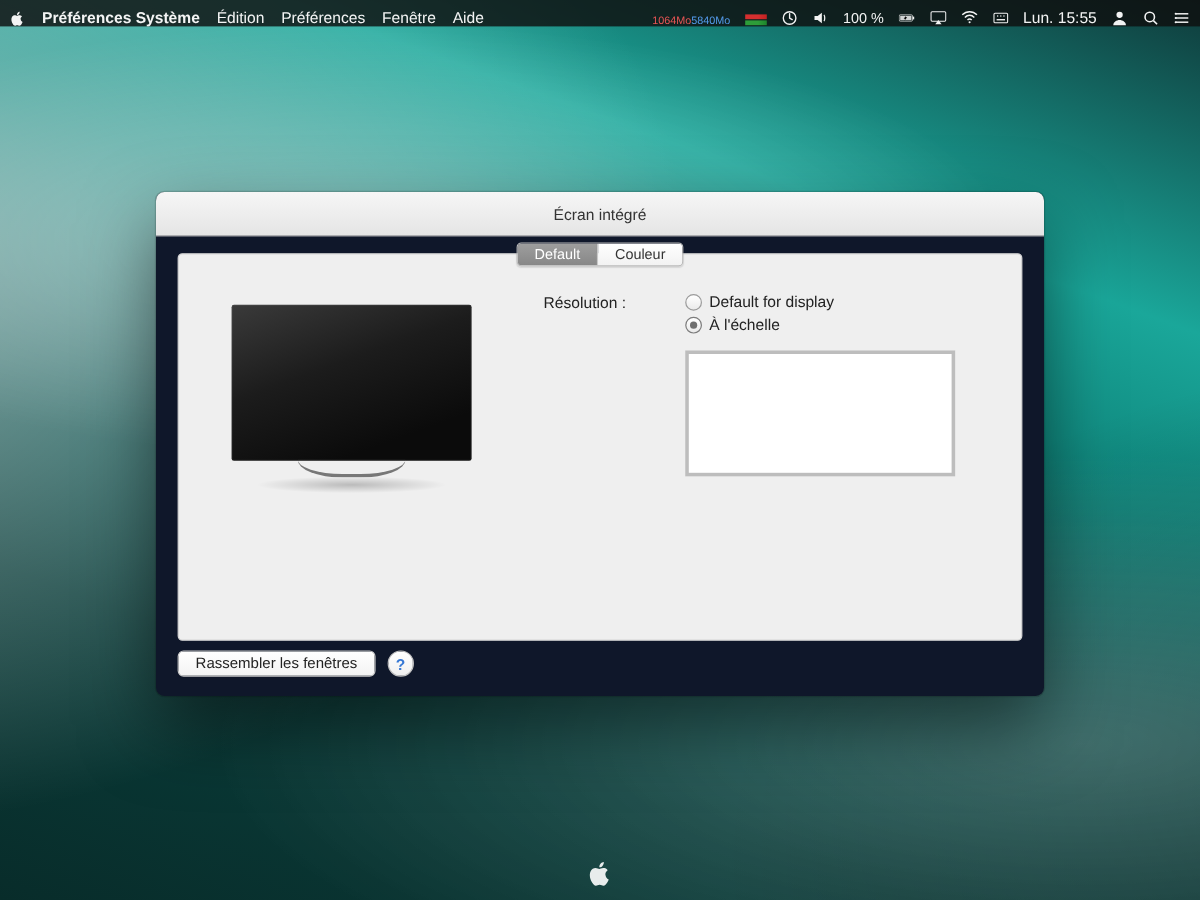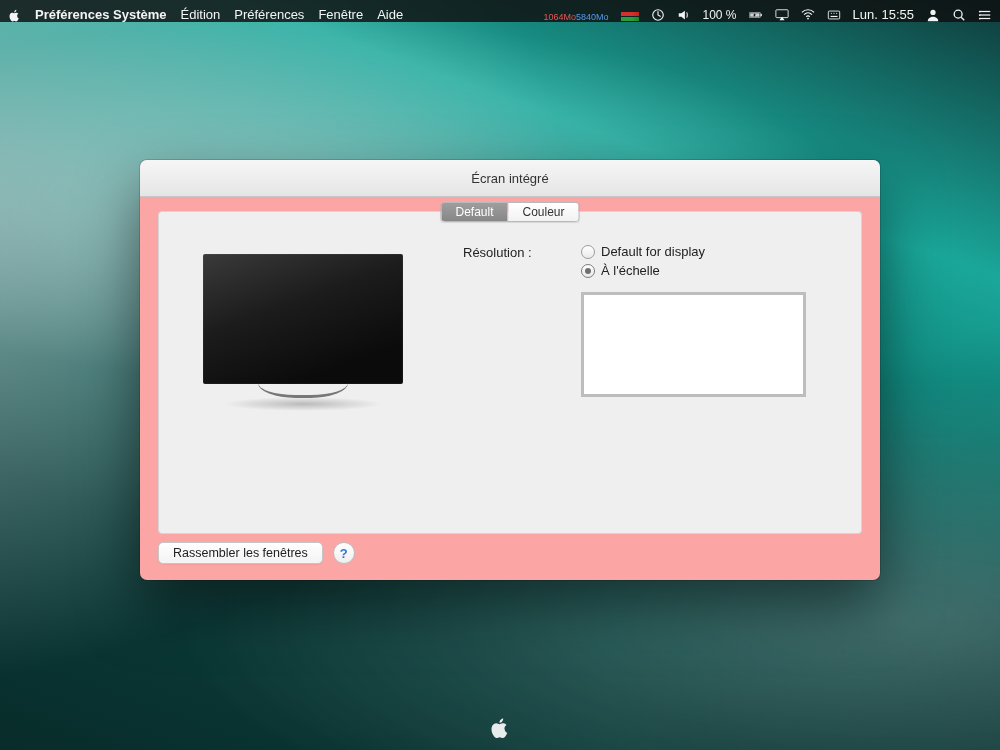--- a/index.html
+++ b/index.html
@@ -76,23 +76,23 @@
     left: 50%;
     bottom: 8px;
     transform: translateX(-50%);
     opacity: 0.9;
   }
   .dock-apple svg { width: 22px; height: 22px; fill: #fff; }
 
   
   .window {
     position: absolute;
-    left: 140px; top: 160px;
+    left: 130px; top: 160px;
     width: 740px; height: 420px;
-    background: #fca5a5;
+    background: #0f172a;
     border-radius: 7px;
     box-shadow: 0 25px 60px rgba(0,0,0,0.5), 0 0 0 1px rgba(0,0,0,0.15);
     display: flex;
     flex-direction: column;
     overflow: hidden;
   }
   .titlebar {
     height: 36px;
     background: linear-gradient(#f6f6f6,#e5e5e5);
     border-bottom: 1px solid #c7c7c7;

